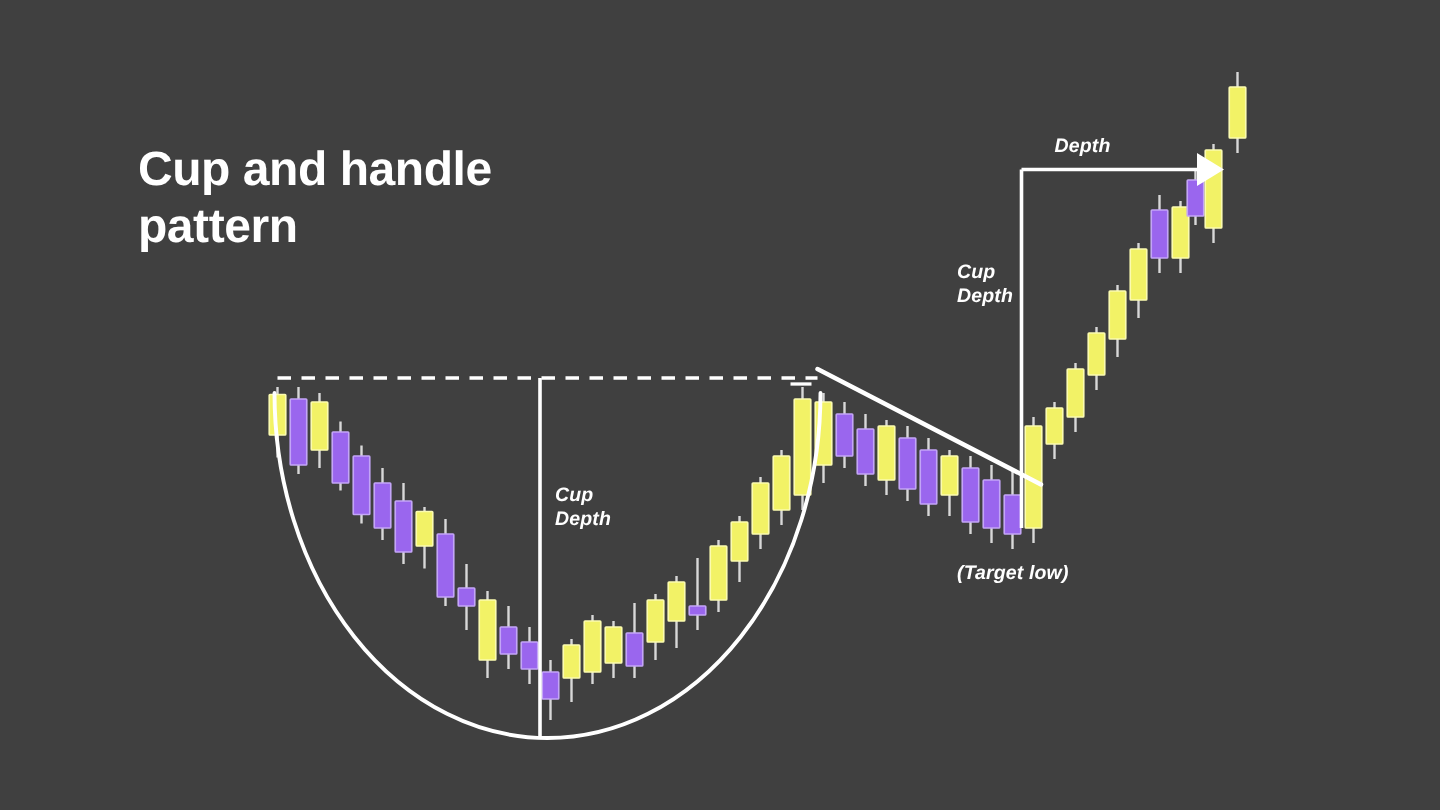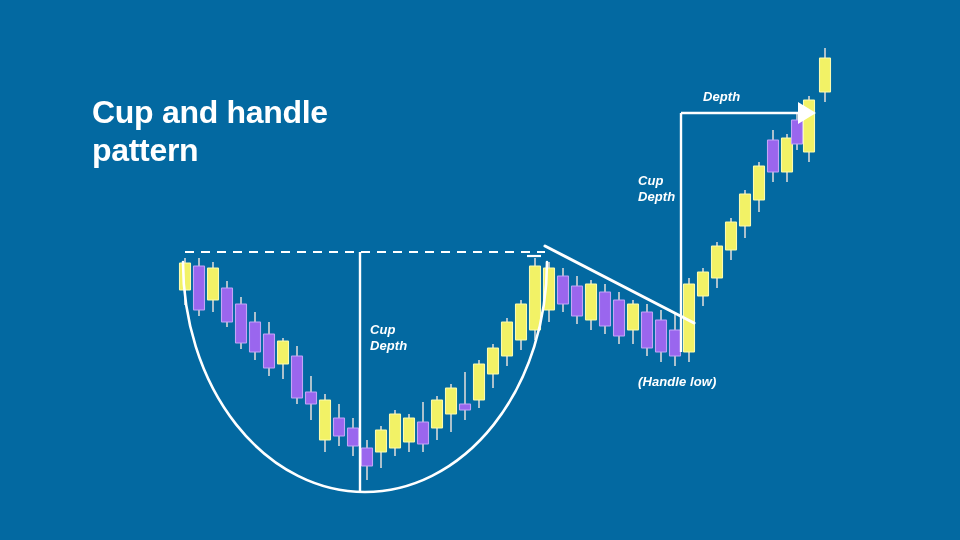--- a/index.html
+++ b/index.html
@@ -4,21 +4,21 @@
 <style>
   html, body {
     margin: 0;
     padding: 0;
     background: #000000;
   }
   #stage {
     position: relative;
     width: 960px;
     height: 540px;
-    background: #0369a1;
+    background: #404040;
     overflow: hidden;
     font-family: "Liberation Sans", sans-serif;
   }
   #chart-svg {
     position: absolute;
     left: 0;
     top: 0;
     width: 960px;
     height: 540px;
     display: block;
@@ -259,15 +259,15 @@
   </svg>
 
   <div class="title-block">Cup and handle
 pattern</div>
 
   <div class="anno" id="anno-cup-depth-left">Cup
 Depth</div>
   <div class="anno" id="anno-cup-depth-right">Cup
 Depth</div>
   <div class="anno" id="anno-target">Depth</div>
-  <div class="anno" id="anno-handle-low">(Handle low)</div>
+  <div class="anno" id="anno-handle-low">(Target low)</div>
 
 </div>
 
 </body></html>

